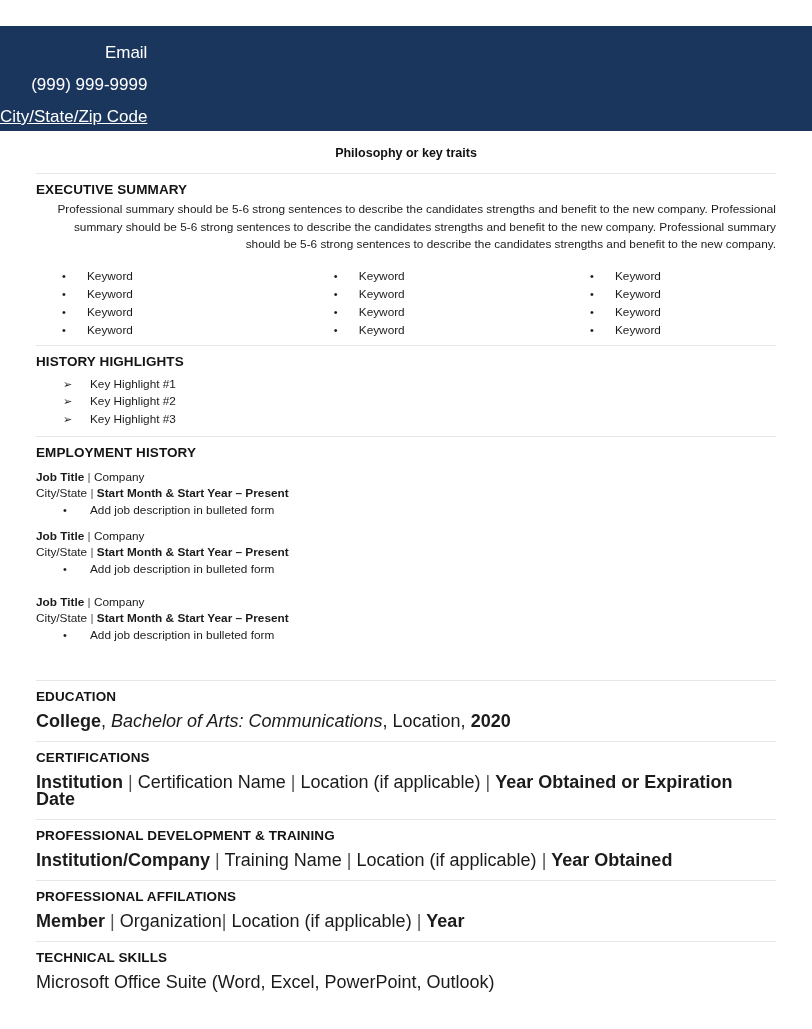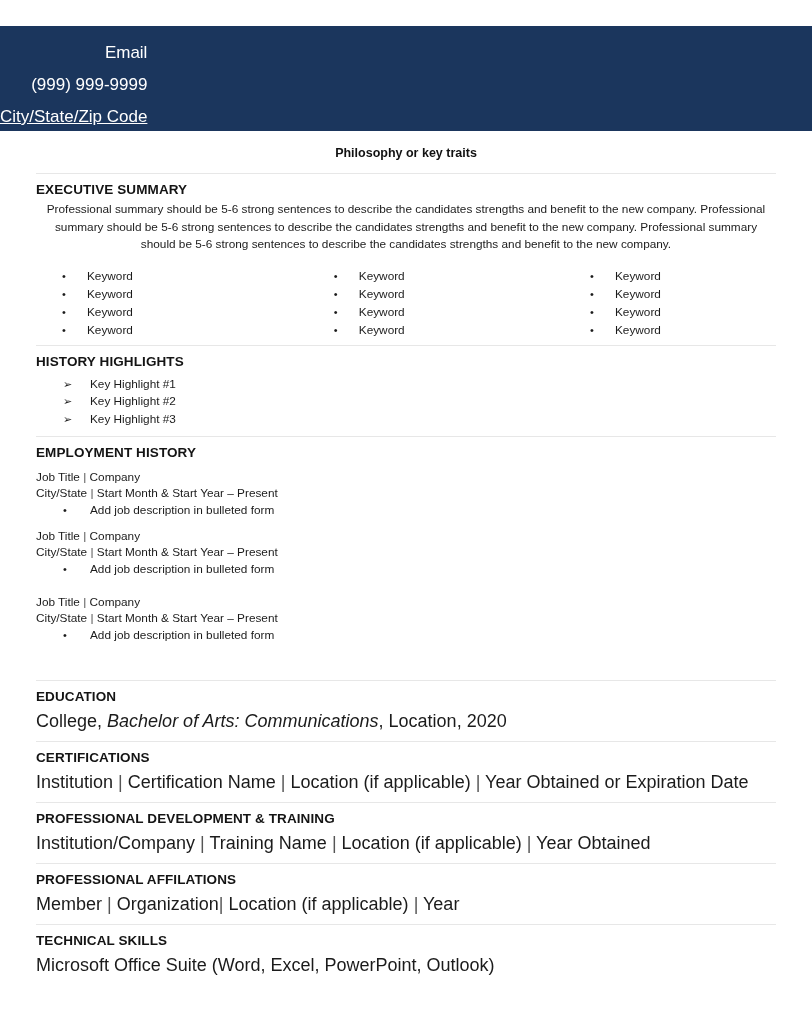--- a/index.html
+++ b/index.html
@@ -93,21 +93,21 @@
     font-weight: 700;
     letter-spacing: 0.1px;
     color: #141414;
     margin: 8px 0 4px 0;
   }
   .para {
     font-size: 11.8px;
     line-height: 17.5px;
     color: #1b1b1b;
     margin: 0;
-    text-align: center;
+    text-align: right;
     max-width: 748px;
   }
 
   
   .kw-cols {
     display: flex;
     margin-top: 13px;
     margin-bottom: 6px;
   }
   .kw-col {
@@ -148,21 +148,21 @@
     font-family: "DejaVu Sans", sans-serif;
   }
 
   
   .job { margin-top: 9px; }
   .job-line {
     font-size: 11.8px;
     line-height: 16px;
     color: #1b1b1b;
   }
-  .b { font-weight: 400; }
+  .b { font-weight: 700; }
   .sep { color: #555; font-weight: 400; }
   .job-bullets { margin-top: 1px; }
   .job-bullet {
     display: flex;
     align-items: baseline;
     font-size: 11.8px;
     line-height: 16.5px;
     color: #1b1b1b;
   }
   .jb-dot {

